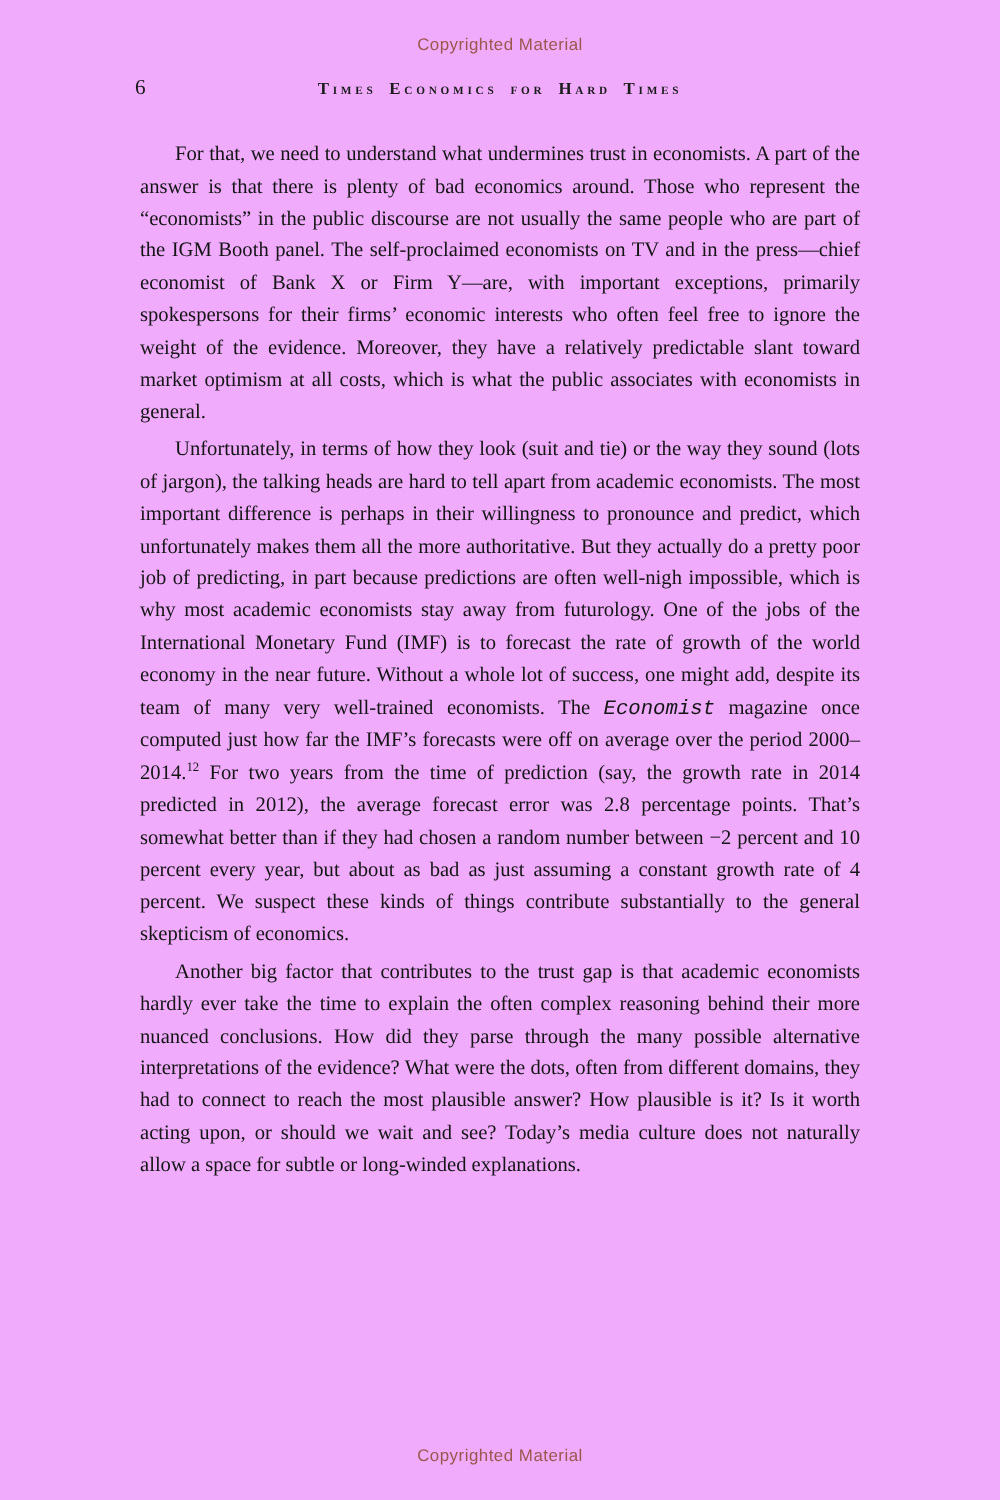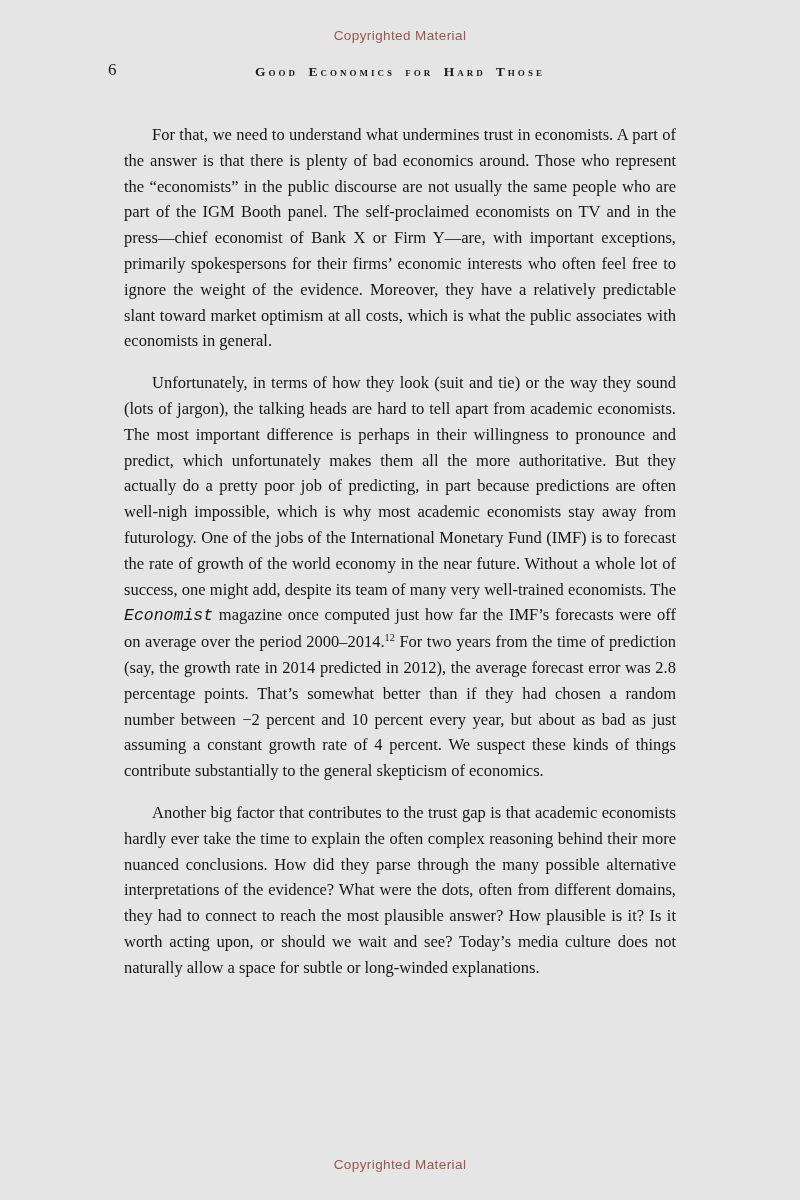--- a/index.html
+++ b/index.html
@@ -10,21 +10,21 @@
     background: #ffffff;
     font-family: "Liberation Serif", serif;
     color: #1b1b1b;
     position: relative;
     overflow: hidden;
   }
   .page {
     position: relative;
     width: 800px;
     height: 1200px;
-    background: #e5e5e5;
+    background: #f0abfc;
   }
   .copyright {
     position: absolute;
     left: 0;
     right: 0;
     text-align: center;
     font-family: "Liberation Sans", sans-serif;
     font-size: 13.5px;
     font-weight: 500;
     letter-spacing: 0.4px;
@@ -59,40 +59,40 @@
     position: absolute;
     top: 106px;
     left: 108px;
     right: 108px;
     text-align: justify;
     font-size: 16.5px;
     line-height: 25.8px;
     color: #151515;
   }
   .body-text p {
-    margin: 16px;
+    margin: 4px;
     text-indent: 28px;
   }
   .body-text p i { font-style: italic; font-family: Liberation Mono, monospace; }
   .body-text p sup {
     font-size: 0.62em;
     line-height: 0;
     vertical-align: super;
   }
 </style>
 </head>
 <body>
 
 <div class="page">
 
   <div class="copyright top">Copyrighted Material</div>
 
   <div class="page-header">
     <span class="page-number">6</span>
-    <span class="running-head">Good Economics for Hard Those</span>
+    <span class="running-head">Times Economics for Hard Times</span>
   </div>
 
   <div class="body-text">
       <p>For that, we need to understand what undermines trust in economists. A part of the answer is that there is plenty of bad economics around. Those who represent the “economists” in the public discourse are not usually the same people who are part of the IGM Booth panel. The self-proclaimed economists on TV and in the press—chief economist of Bank X or Firm Y—are, with important exceptions, primarily spokespersons for their firms’ economic interests who often feel free to ignore the weight of the evidence. Moreover, they have a relatively predictable slant toward market optimism at all costs, which is what the public associates with economists in general.</p>
       <p>Unfortunately, in terms of how they look (suit and tie) or the way they sound (lots of jargon), the talking heads are hard to tell apart from academic economists. The most important difference is perhaps in their willingness to pronounce and predict, which unfortunately makes them all the more authoritative. But they actually do a pretty poor job of predicting, in part because predictions are often well-nigh impossible, which is why most academic economists stay away from futurology. One of the jobs of the International Monetary Fund (IMF) is to forecast the rate of growth of the world economy in the near future. Without a whole lot of success, one might add, despite its team of many very well-trained economists. The <i>Economist</i> magazine once computed just how far the IMF’s forecasts were off on average over the period 2000–2014.<sup>12</sup> For two years from the time of prediction (say, the growth rate in 2014 predicted in 2012), the average forecast error was 2.8 percentage points. That’s somewhat better than if they had chosen a random number between −2 percent and 10 percent every year, but about as bad as just assuming a constant growth rate of 4 percent. We suspect these kinds of things contribute substantially to the general skepticism of economics.</p>
       <p>Another big factor that contributes to the trust gap is that academic economists hardly ever take the time to explain the often complex reasoning behind their more nuanced conclusions. How did they parse through the many possible alternative interpretations of the evidence? What were the dots, often from different domains, they had to connect to reach the most plausible answer? How plausible is it? Is it worth acting upon, or should we wait and see? Today’s media culture does not naturally allow a space for subtle or long-winded explanations.</p>
     </div>
 
   <div class="copyright bottom">Copyrighted Material</div>
 

